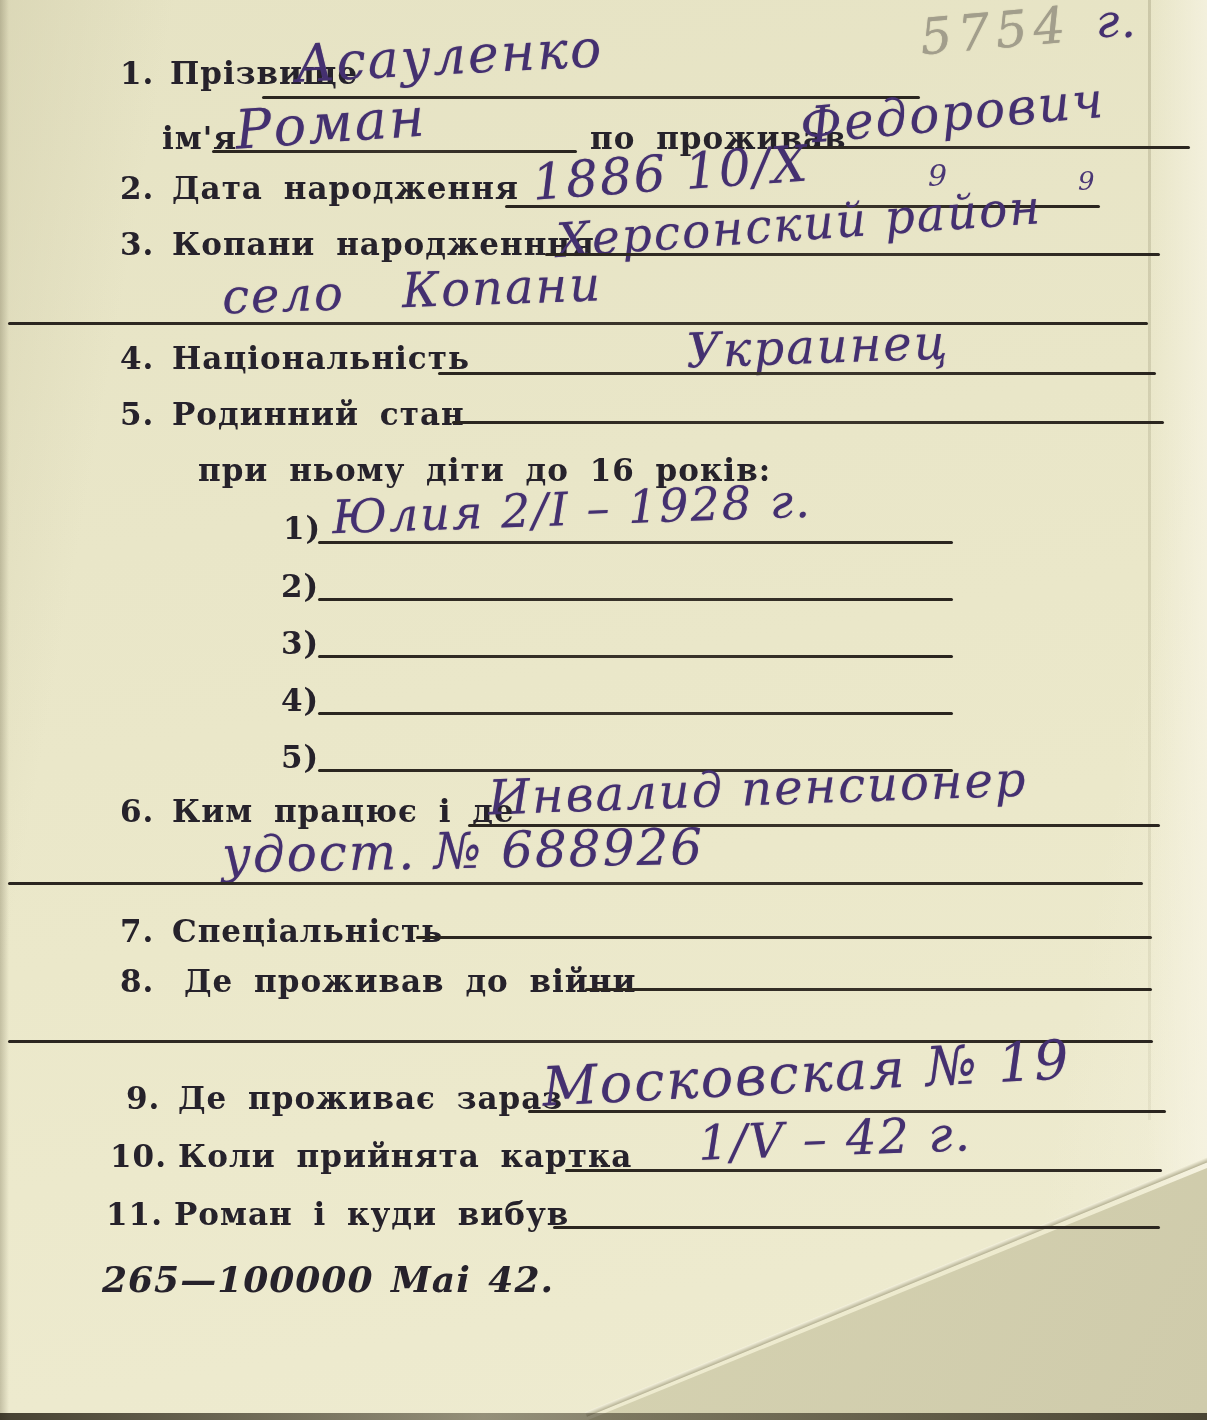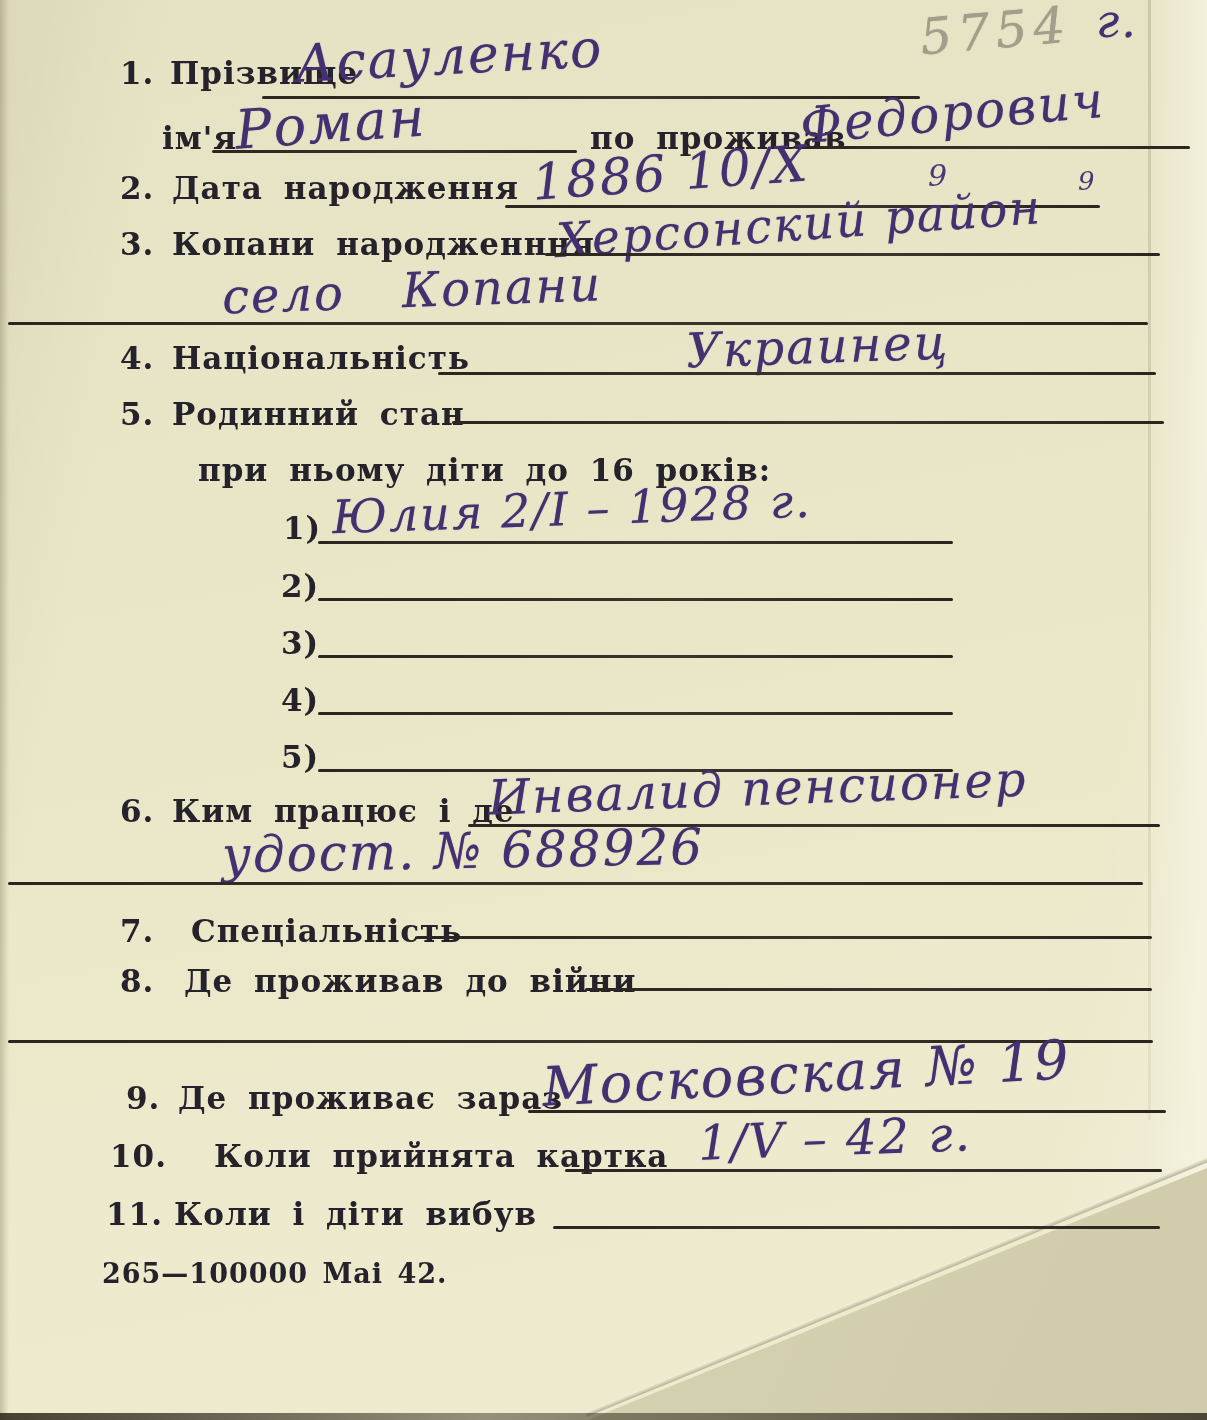--- a/index.html
+++ b/index.html
@@ -151,37 +151,37 @@
   <div class="rule" style="left:318px;top:769px;width:635px;"></div>
 
   <div class="print" style="left:120px;top:793px;">6.</div>
   <div class="print" style="left:172px;top:793px;">Ким працює і де</div>
   <div class="hand" style="left:488px;top:760px;font-size:48px;transform:rotate(-2deg);">Инвалид пенсионер</div>
   <div class="rule" style="left:468px;top:824px;width:692px;"></div>
   <div class="hand" style="left:222px;top:822px;font-size:50px;transform:rotate(-1deg);">удост. № 688926</div>
   <div class="rule" style="left:8px;top:882px;width:1135px;"></div>
 
   <div class="print" style="left:120px;top:913px;">7.</div>
-  <div class="print" style="left:172px;top:913px;margin-left:19px;">Спеціальність</div>
+  <div class="print" style="left:172px;top:913px;">Спеціальність</div>
   <div class="rule" style="left:416px;top:936px;width:736px;"></div>
 
   <div class="print" style="left:120px;top:963px;">8.</div>
   <div class="print" style="left:172px;top:963px;margin-left:12px;">Де проживав до війни</div>
   <div class="rule" style="left:585px;top:988px;width:567px;"></div>
   <div class="rule" style="left:8px;top:1040px;width:1145px;"></div>
 
   <div class="print" style="left:126px;top:1080px;">9.</div>
   <div class="print" style="left:178px;top:1080px;">Де проживає зараз</div>
   <div class="hand" style="left:542px;top:1042px;font-size:54px;transform:rotate(-3deg);">Московская № 19</div>
   <div class="rule" style="left:528px;top:1110px;width:638px;"></div>
 
   <div class="print" style="left:110px;top:1138px;">10.</div>
-  <div class="print" style="left:178px;top:1138px;margin-left:36px;">Коли прийнята картка</div>
+  <div class="print" style="left:178px;top:1138px;">Коли прийнята картка</div>
   <div class="hand" style="left:698px;top:1110px;font-size:48px;transform:rotate(-2deg);">1/V – 42 г.</div>
   <div class="rule" style="left:565px;top:1169px;width:597px;"></div>
 
   <div class="print" style="left:106px;top:1196px;">11.</div>
-  <div class="print" style="left:174px;top:1196px;">Коли і діти вибув</div>
+  <div class="print" style="left:174px;top:1196px;">Роман і куди вибув</div>
   <div class="rule" style="left:553px;top:1226px;width:607px;"></div>
 
-  <div class="print" style="left:102px;top:1258px;font-size:27px;word-spacing:4px;">265—100000 Mai 42.</div>
+  <div class="print" style="left:102px;top:1258px;font-size:36px;word-spacing:4px;font-style:italic;">265—100000 Mai 42.</div>
 
 </div>
 
 </body></html>

